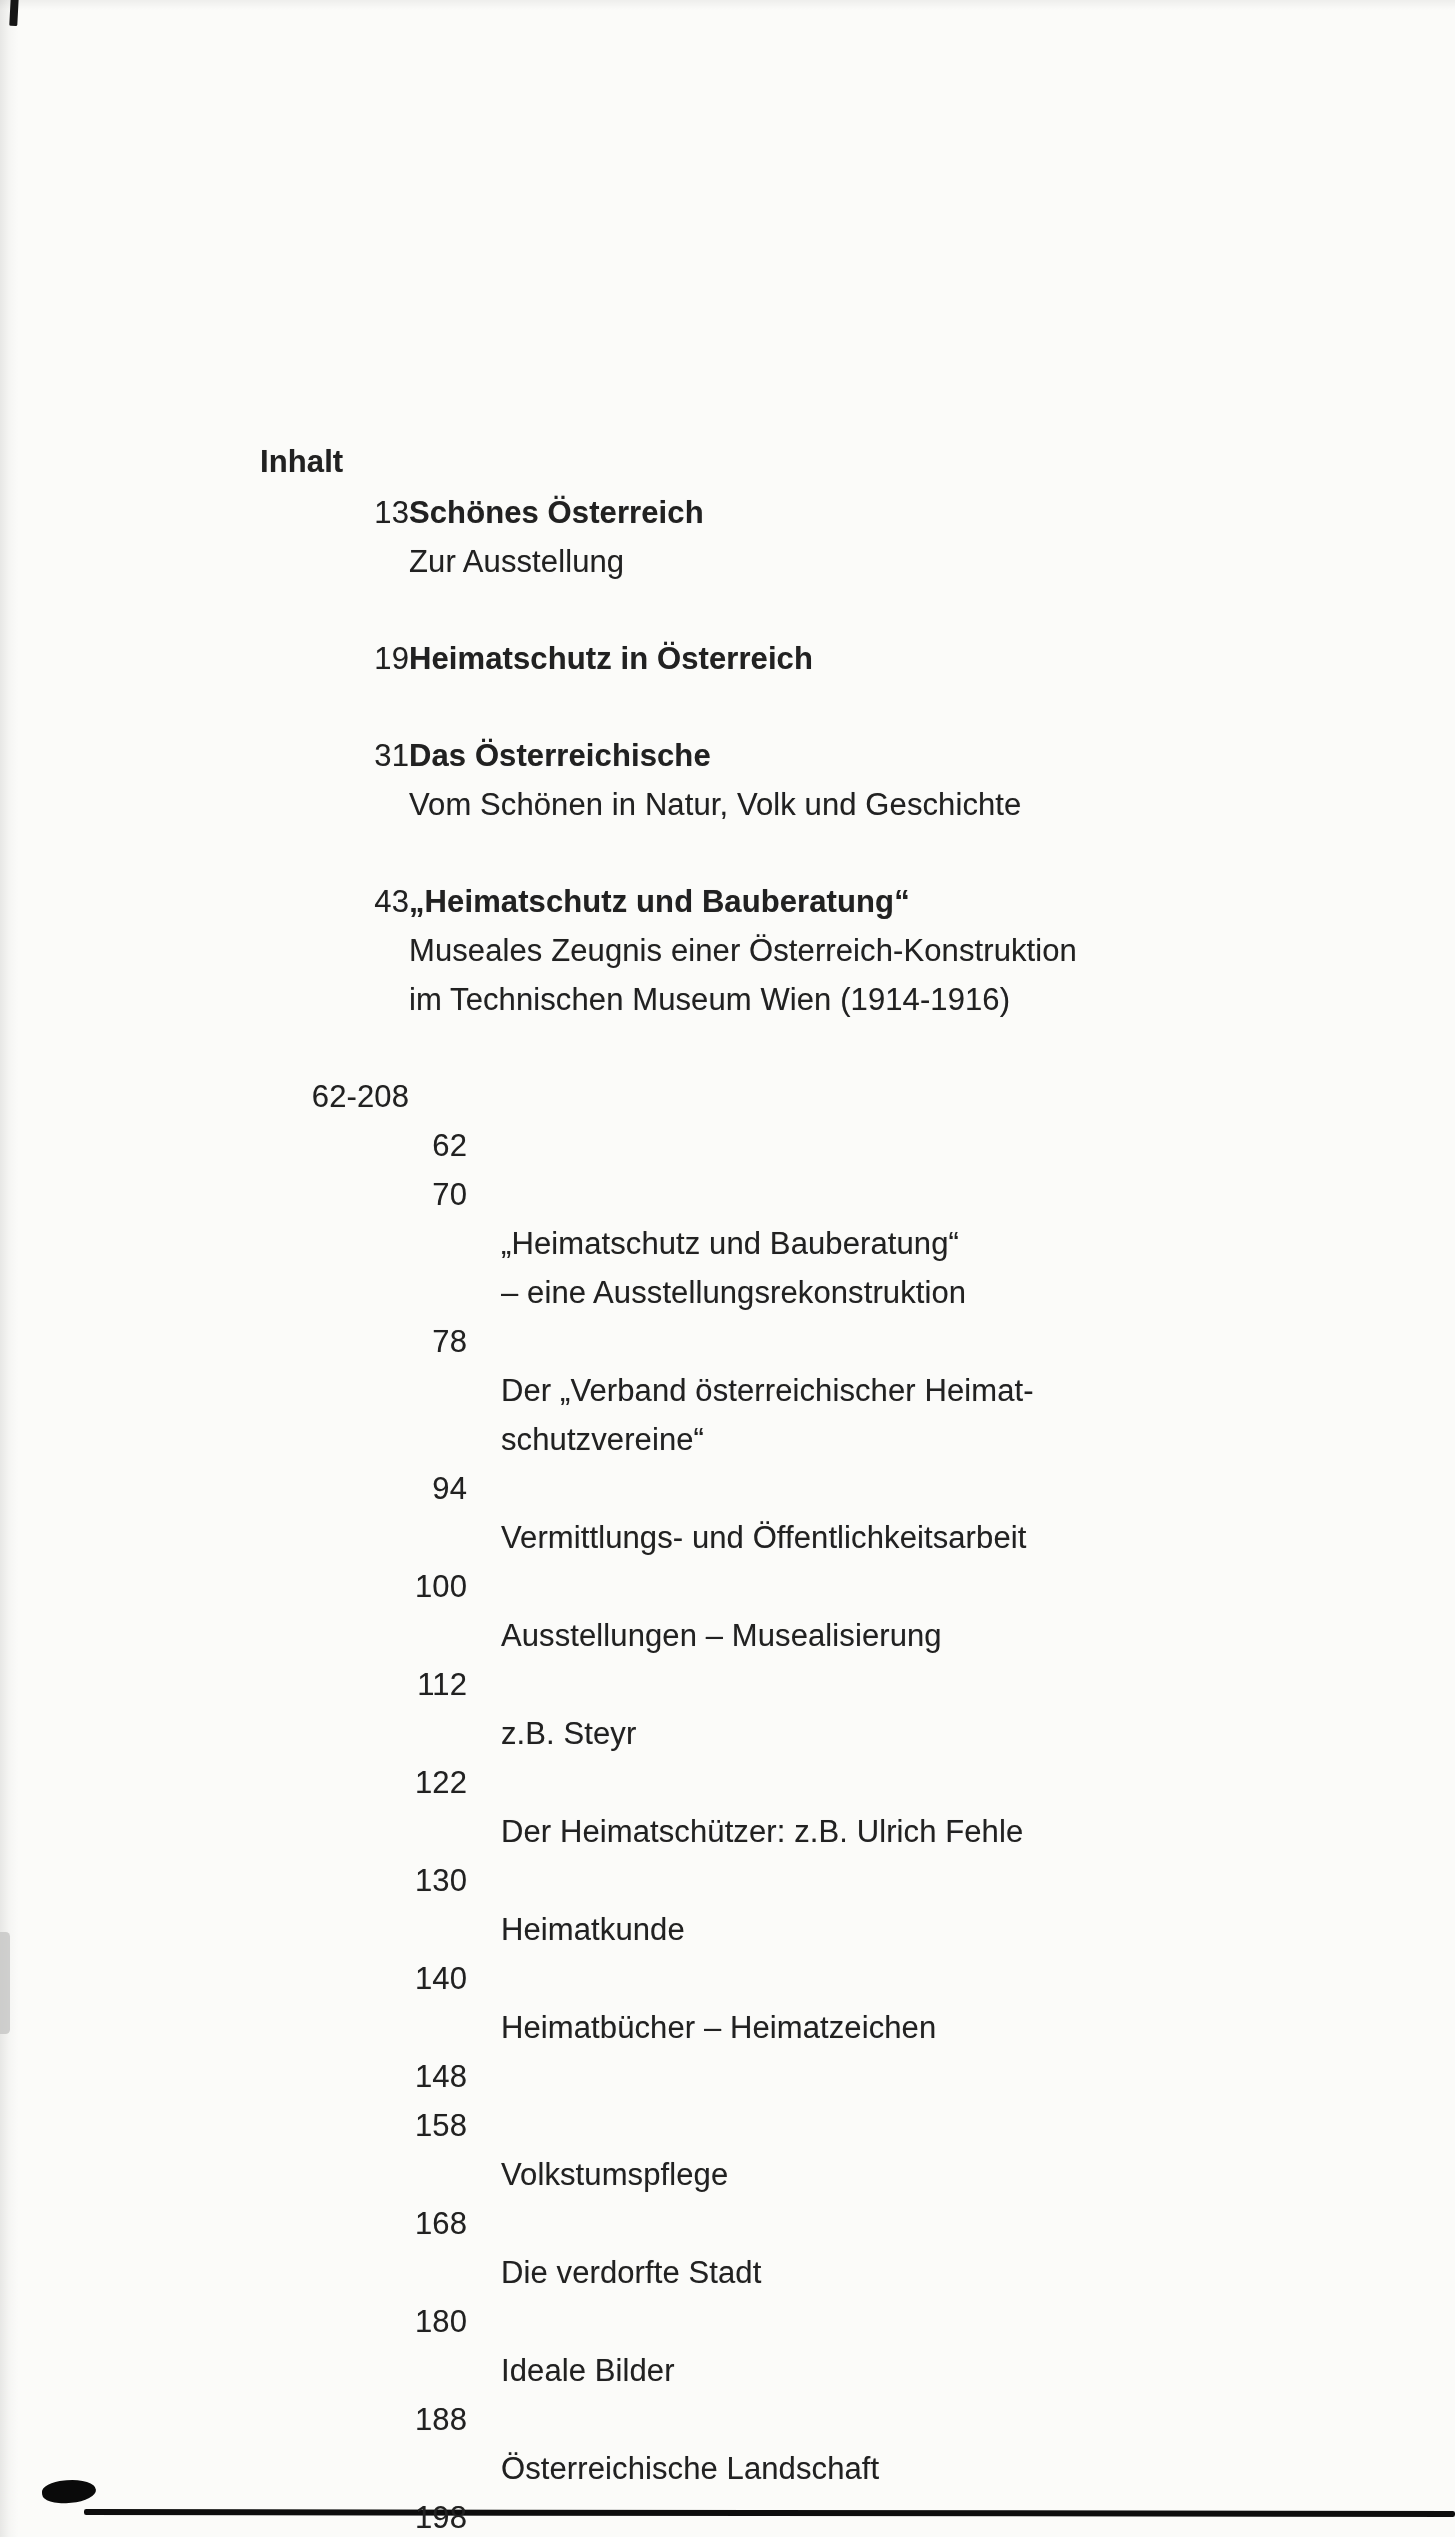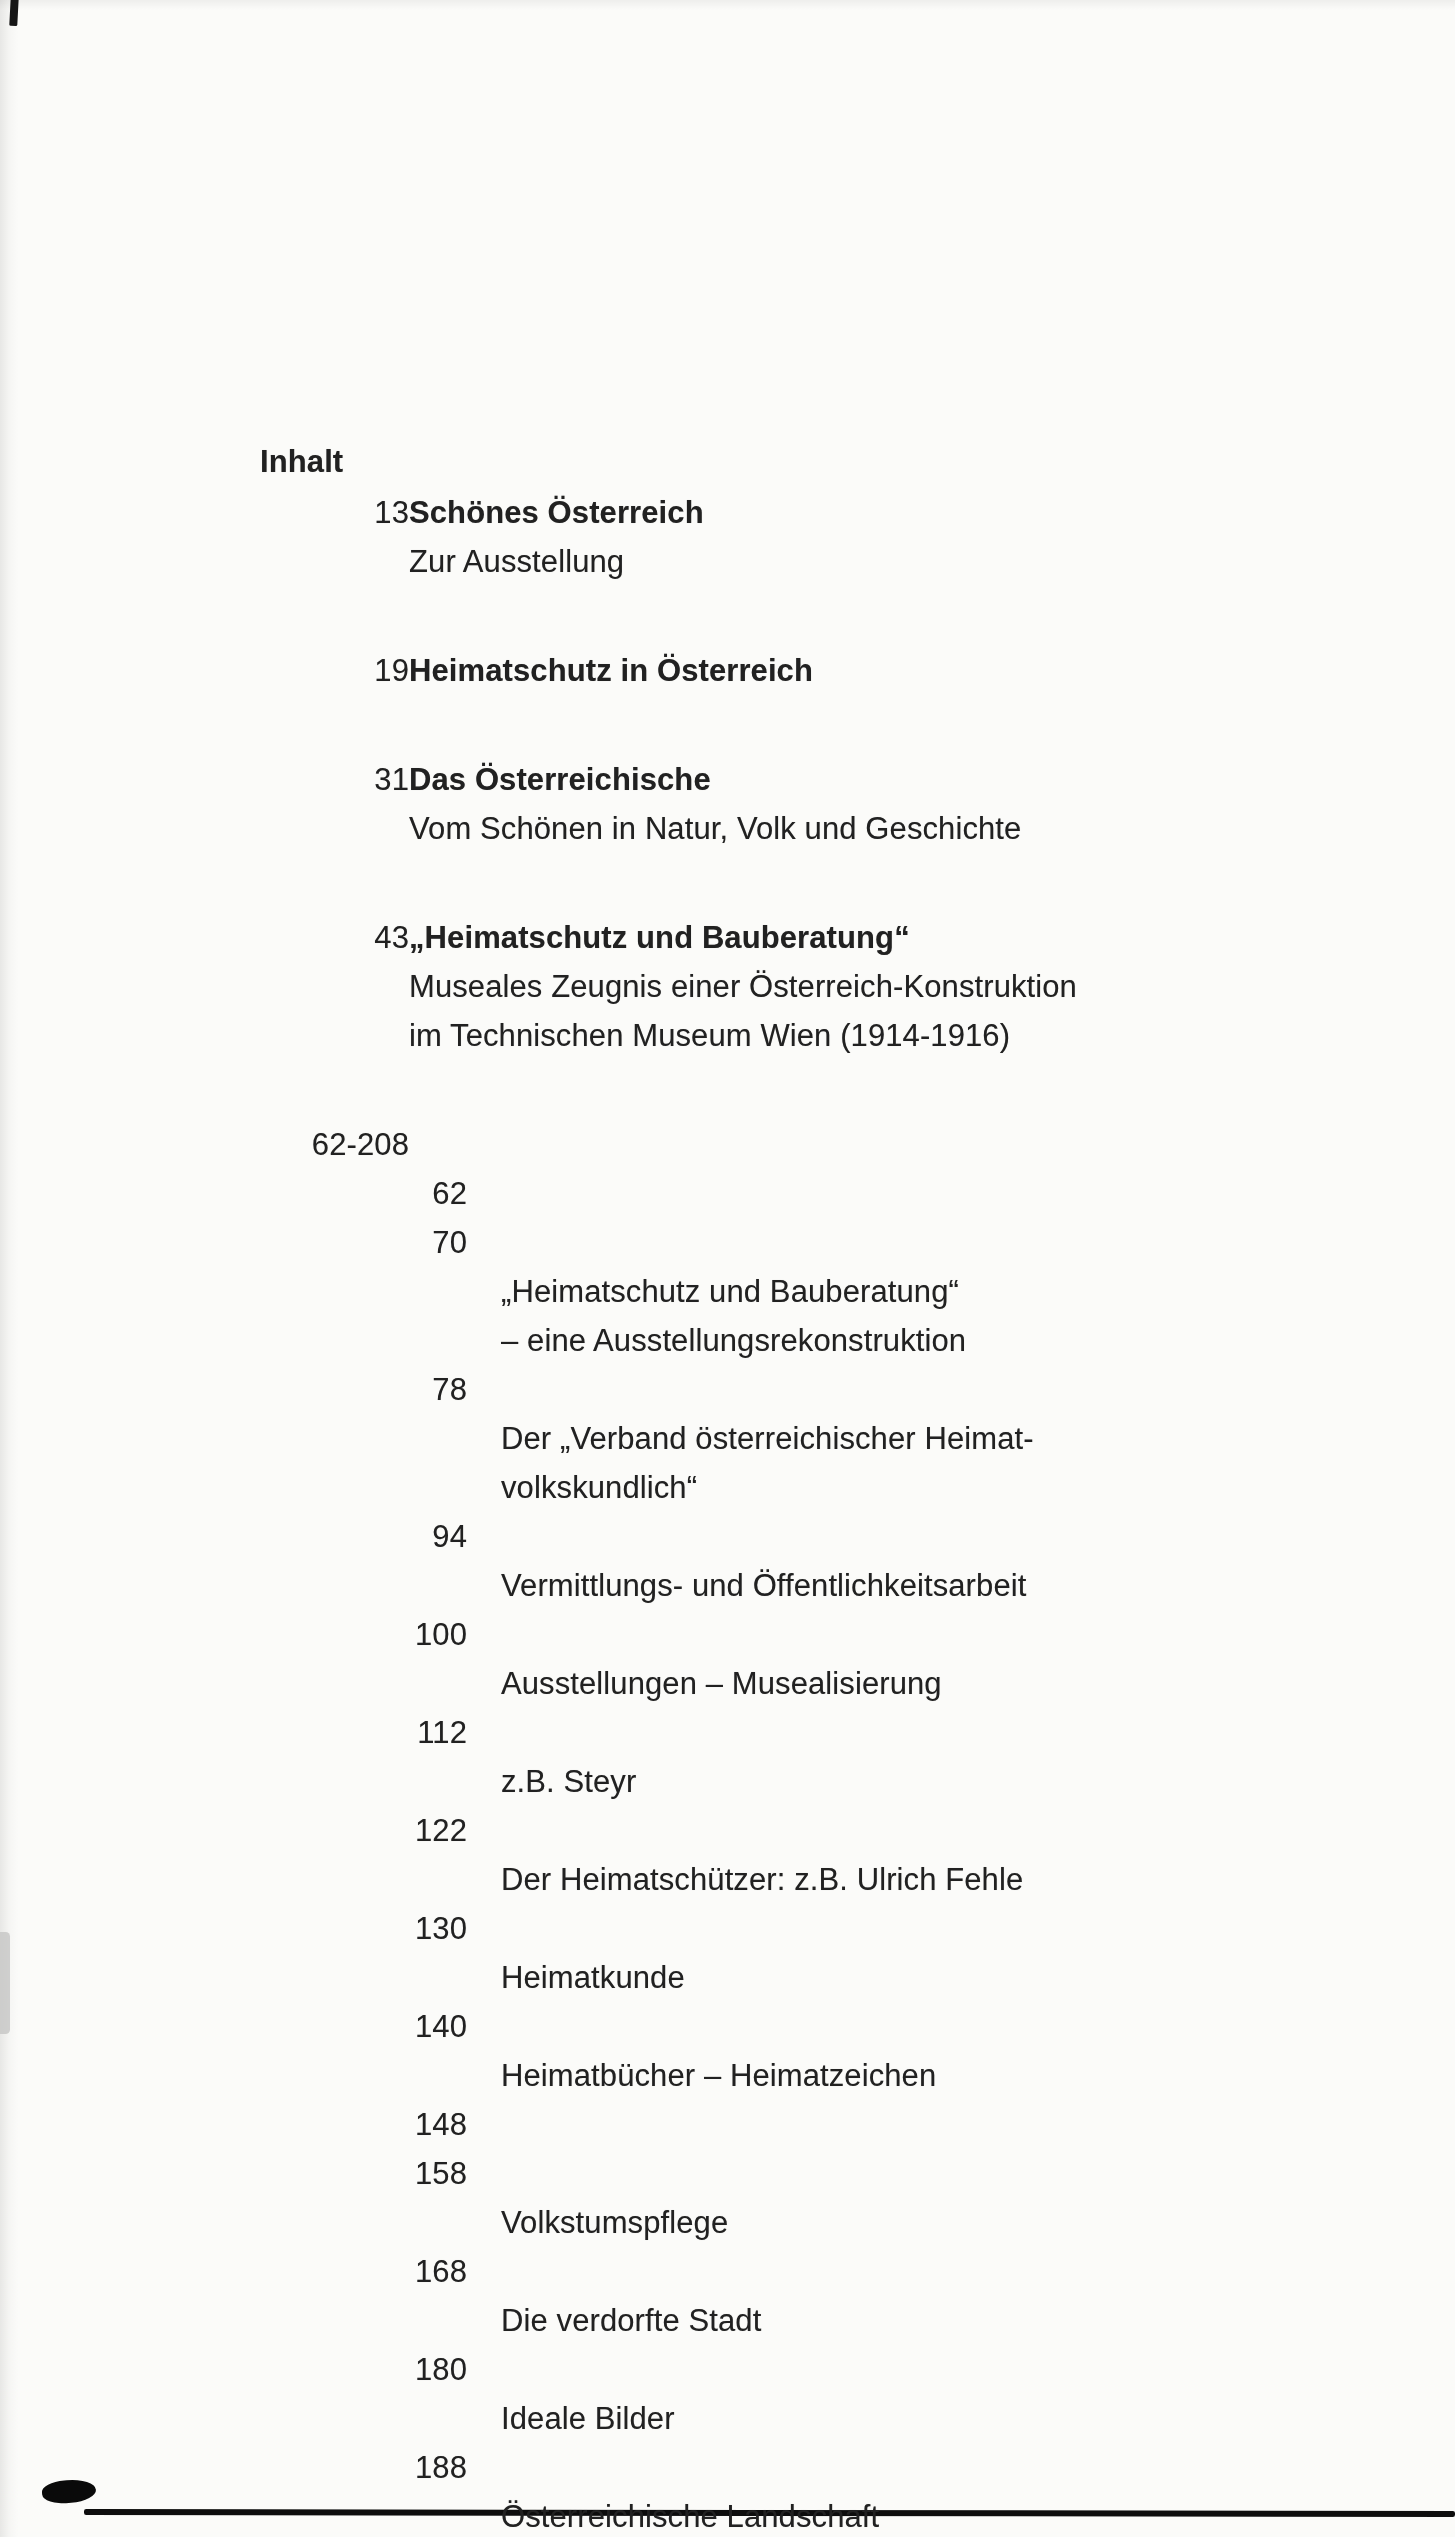--- a/index.html
+++ b/index.html
@@ -46,21 +46,21 @@
   }
 
   
   .content {
     position: absolute; left: 260px; top: 437px; width: 1019px;
     font-size: 31px; line-height: 49px;
     letter-spacing: 0.1px;
     text-shadow: 0 0 0.7px rgba(30,30,30,0.28);
   }
   .toc-title { font-weight: bold; }
-  .section { display: flex; margin-top: 60px; }
+  .section { display: flex; margin-top: 48px; }
   .section.first { margin-top: 1.5px; }
   .sec-num { width: 149px; flex: none; text-align: right; }
   .sec-body { flex: 1 1 auto; }
   .sec-title { font-weight: bold; }
   .sec-sub { font-weight: normal; }
 
   .catalog { margin-left: 149px; }
   .cat-row { display: flex; flex-direction: column; }
   .cat-num { width: 58px; flex: none; text-align: right; }
   .cat-lines { margin-left: 92px; }
@@ -127,21 +127,21 @@
       <div class="cat-lines">
             <div>„Heimatschutz und Bauberatung“</div>
             <div>– eine Ausstellungsrekonstruktion</div>
           </div>
     </div>
 
     <div class="cat-row">
       <div class="cat-num">78</div>
       <div class="cat-lines">
             <div>Der „Verband österreichischer Heimat-</div>
-            <div>volkskundlich“</div>
+            <div>schutzvereine“</div>
           </div>
     </div>
 
     <div class="cat-row">
       <div class="cat-num">94</div>
       <div class="cat-lines">
             <div>Vermittlungs- und Öffentlichkeitsarbeit</div>
           </div>
     </div>
 

